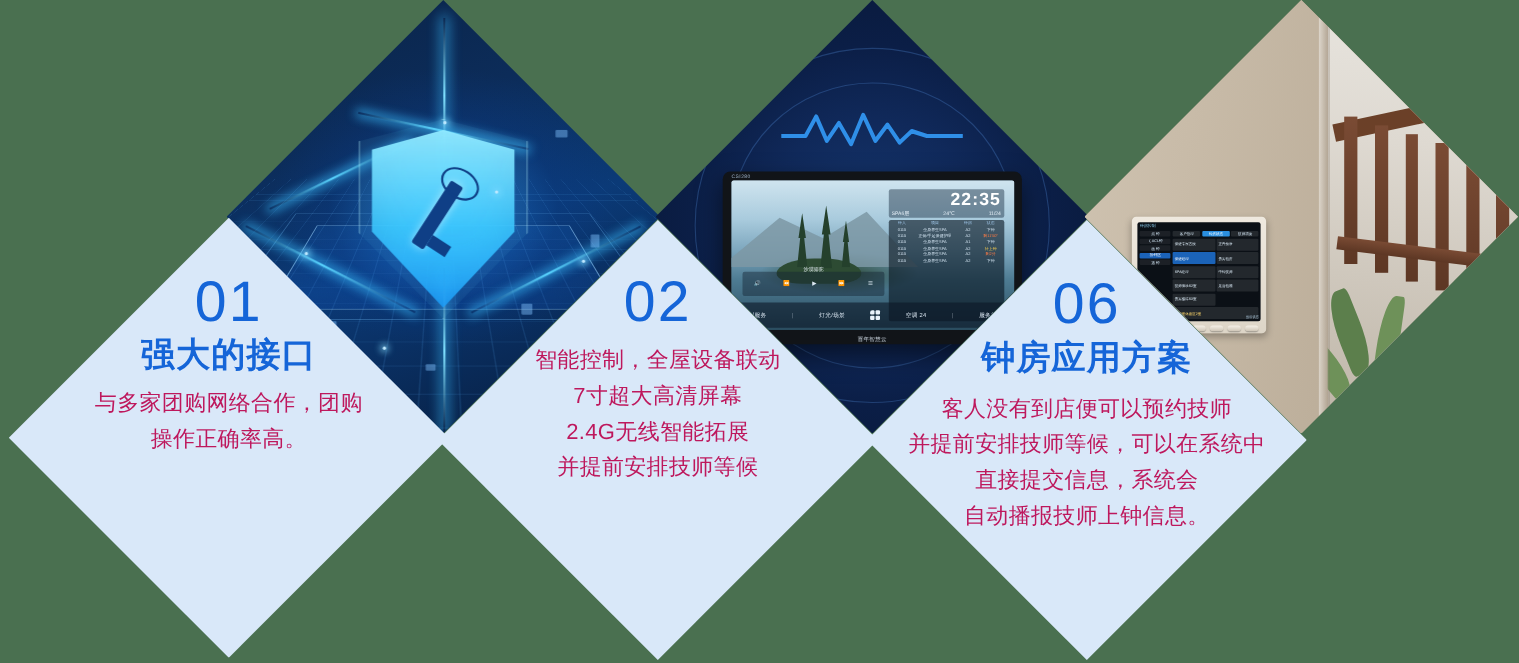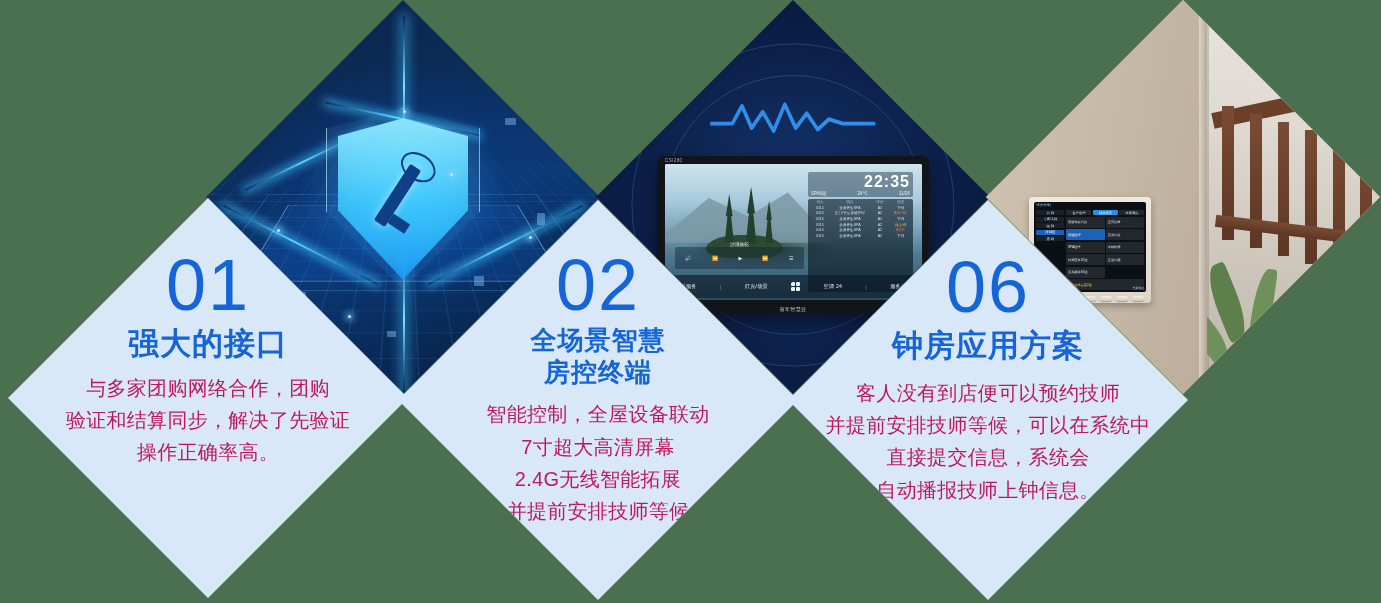--- a/index.html
+++ b/index.html
@@ -35,21 +35,21 @@
     transform: translateX(-50%);
     width: 360px; height: 400px;
     display: flex;
     flex-direction: column;
     align-items: center;
     justify-content: flex-start;
     padding-top: 52px;
     text-align: center;
   }
   .card-num {
-    font-size: 72px;
+    font-size: 52px;
     line-height: 1.04;
     color: #1565d8;
     font-weight: 400;
     letter-spacing: 2px;
   }
   .card-title {
     font-size: 31px;
     line-height: 1.22;
     color: #1565d8;
     font-weight: 700;
@@ -662,33 +662,28 @@
     </div>
     <span class="hidden-text">墙面安装的钟房控制终端与会所走廊实景</span>
   </div>
 
   <div class="diamond card" id="card-1" style="left:8px; top:198px;">
     <div class="card-inner">
       <div class="card-num">01</div>
       <div class="card-title">强大的接口</div>
       <div class="card-body">
         <span>与多家团购网络合作，团购</span>
-        <span>验证和结算同步，解决了先验证</span>
         <span>操作正确率高。</span>
       </div>
     </div>
   </div>
 
   <div class="diamond card" id="card-2" style="left:398px; top:200px;">
     <div class="card-inner">
       <div class="card-num">02</div>
-      <div class="card-title">
-        <div>全场景智慧</div>
-        <div>房控终端</div>
-      </div>
       <div class="card-body">
         <span>智能控制，全屋设备联动</span>
         <span>7寸超大高清屏幕</span>
         <span>2.4G无线智能拓展</span>
         <span>并提前安排技师等候</span>
       </div>
     </div>
   </div>
 
   <div class="diamond card" id="card-3" style="left:788px; top:200px;">

